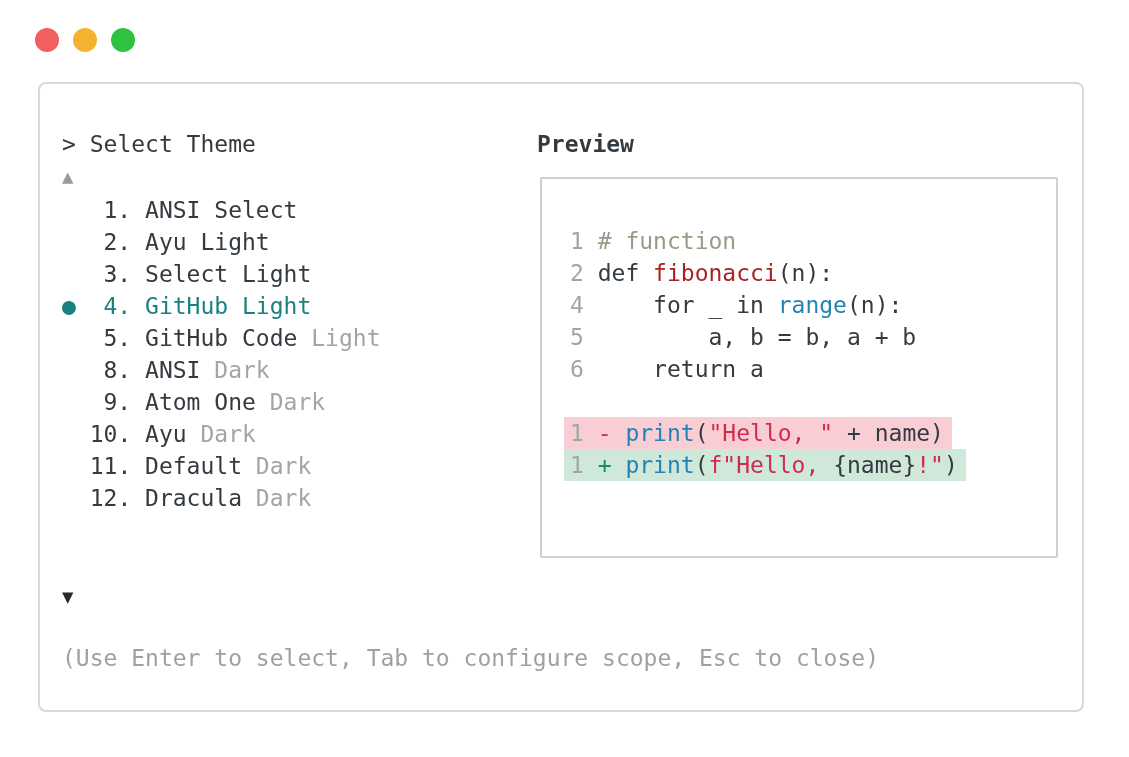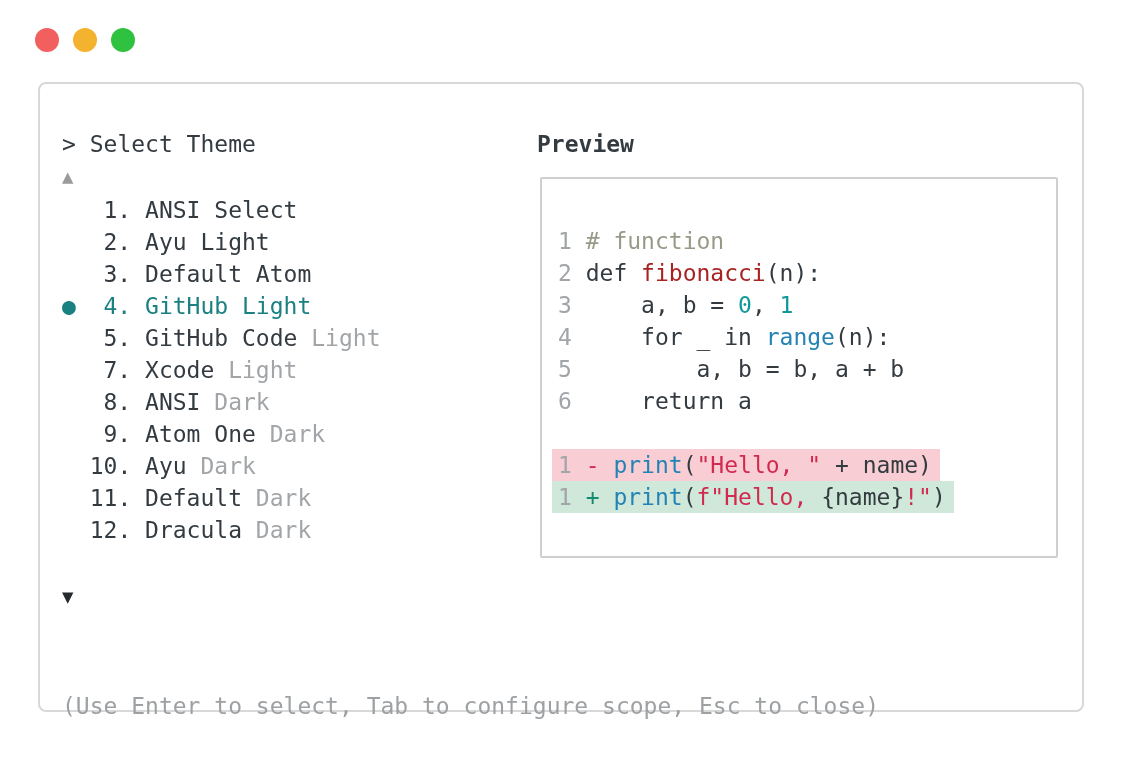--- a/index.html
+++ b/index.html
@@ -49,31 +49,30 @@
     color: var(--text_dark);
   }
   .list-row .prefix { display: inline-block; width: 2ch; color: var(--accent_teal); }
   .list-row .num    { display: inline-block; width: 3ch; text-align: right; }
   .list-row .variant { color: var(--text_dim); }
   .list-row .teal   { color: var(--accent_teal); }
 
   .help {
     left: 22px; top: 558px;
     color: var(--help_gray);
-    margin-top: 48px;
   }
 
   .preview-box {
     position: absolute; left: 500px; top: 93px;
     width: 518px; height: 381px;
     border: 2px solid var(--preview_border);
     border-radius: 2px;
     background: #ffffff;
   }
-  .code { padding: 46px 0 0 16px; }
+  .code { padding: 46px 0 0 28px; }
   .code-line {
     font-size: 23px; line-height: 32px; white-space: pre;
     color: var(--text_dark);
   }
   .line-no { color: var(--line_number_gray); }
 
   .tok-plain     { color: var(--text_dark); }
   .tok-comment   { color: var(--comment); }
   .tok-function  { color: var(--function_red); text-align: center; }
   .tok-number    { color: var(--number_teal); }
@@ -97,42 +96,40 @@
 
 <div class="window">
 
   <div class="mono-line prompt">&gt; Select Theme</div>
 
   <div class="mono-line arrow-up">▲</div>
 
   <div class="theme-list" id="theme-list">
       <div class="list-row"><span class="prefix">  </span><span class="num">1.</span><span class=""> </span><span class="">ANSI Select</span></div>
       <div class="list-row"><span class="prefix">  </span><span class="num">2.</span><span class=""> </span><span class="">Ayu Light</span></div>
-      <div class="list-row"><span class="prefix">  </span><span class="num">3.</span><span class=""> </span><span class="">Default Atom</span></div>
+      <div class="list-row"><span class="prefix">  </span><span class="num">3.</span><span class=""> </span><span class="">Select Light</span></div>
       <div class="list-row"><span class="prefix">● </span><span class="num teal">4.</span><span class=""> </span><span class="teal">GitHub Light</span></div>
       <div class="list-row"><span class="prefix">  </span><span class="num">5.</span><span class=""> </span><span class="">GitHub Code</span><span class="variant"> Light</span></div>
-      <div class="list-row"><span class="prefix">  </span><span class="num">7.</span><span class=""> </span><span class="">Xcode</span><span class="variant"> Light</span></div>
       <div class="list-row"><span class="prefix">  </span><span class="num">8.</span><span class=""> </span><span class="">ANSI</span><span class="variant"> Dark</span></div>
       <div class="list-row"><span class="prefix">  </span><span class="num">9.</span><span class=""> </span><span class="">Atom One</span><span class="variant"> Dark</span></div>
       <div class="list-row"><span class="prefix">  </span><span class="num">10.</span><span class=""> </span><span class="">Ayu</span><span class="variant"> Dark</span></div>
       <div class="list-row"><span class="prefix">  </span><span class="num">11.</span><span class=""> </span><span class="">Default</span><span class="variant"> Dark</span></div>
       <div class="list-row"><span class="prefix">  </span><span class="num">12.</span><span class=""> </span><span class="">Dracula</span><span class="variant"> Dark</span></div>
     </div>
 
   <div class="mono-line arrow-down">▼</div>
 
   <div class="mono-line help">(Use Enter to select, Tab to configure scope, Esc to close)</div>
 
   <div class="mono-line preview-label">Preview</div>
 
   <div class="preview-box">
     <div class="code" id="code-block">
         <div class="code-line"><span class="line-no">1 </span><span class="tok-comment"># function</span></div>
         <div class="code-line"><span class="line-no">2 </span><span class="tok-plain">def </span><span class="tok-function">fibonacci</span><span class="tok-plain">(n):</span></div>
-        <div class="code-line"><span class="line-no">3 </span><span class="tok-plain">    a, b = </span><span class="tok-number">0</span><span class="tok-plain">, </span><span class="tok-number">1</span></div>
         <div class="code-line"><span class="line-no">4 </span><span class="tok-plain">    for _ in </span><span class="tok-builtin">range</span><span class="tok-plain">(n):</span></div>
         <div class="code-line"><span class="line-no">5 </span><span class="tok-plain">        a, b = b, a + b</span></div>
         <div class="code-line"><span class="line-no">6 </span><span class="tok-plain">    return a</span></div>
         <div class="code-line"> </div>
         <div class="code-line"><span class="diff-bg removed"><span class="line-no">1 </span><span class="tok-diff-minus">- </span><span class="tok-builtin">print</span><span class="tok-plain">(</span><span class="tok-string">"Hello, "</span><span class="tok-plain"> + name)</span></span></div>
         <div class="code-line"><span class="diff-bg added"><span class="line-no">1 </span><span class="tok-diff-plus">+ </span><span class="tok-builtin">print</span><span class="tok-plain">(</span><span class="tok-string">f"Hello, </span><span class="tok-plain">{name}</span><span class="tok-string">!"</span><span class="tok-plain">)</span></span></div>
       </div>
   </div>
 
 </div>

